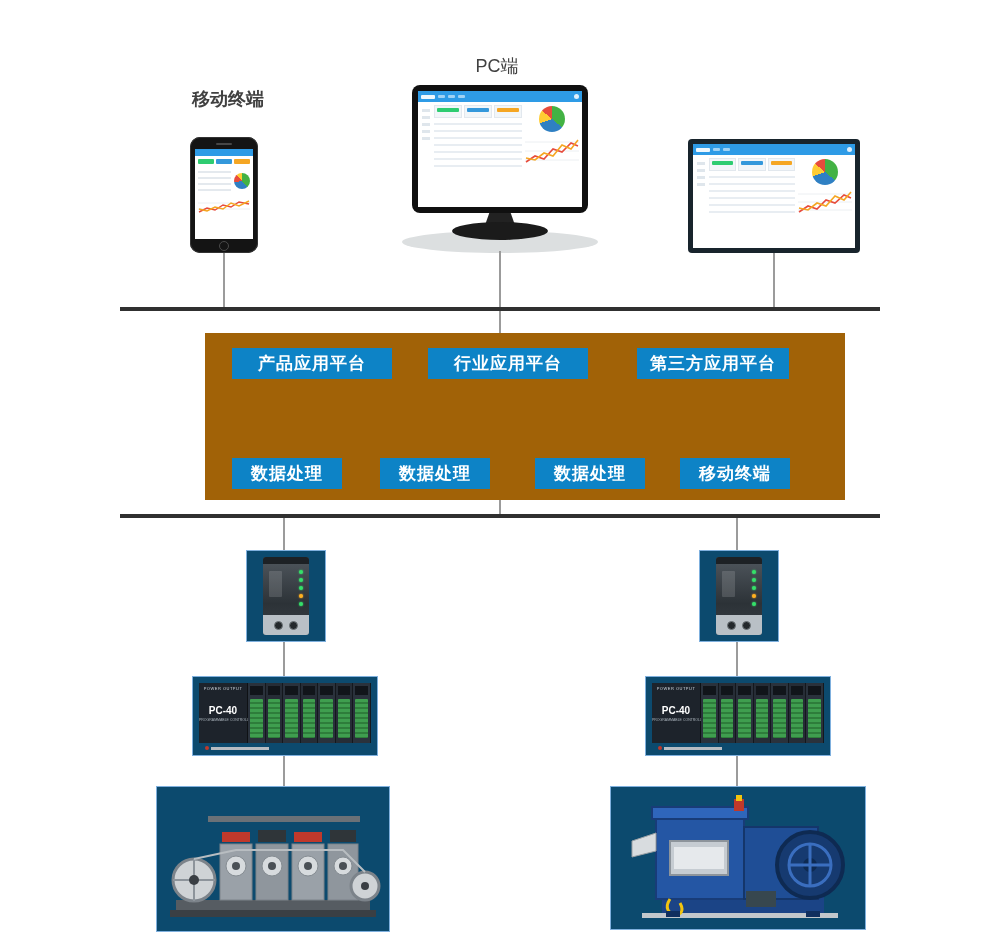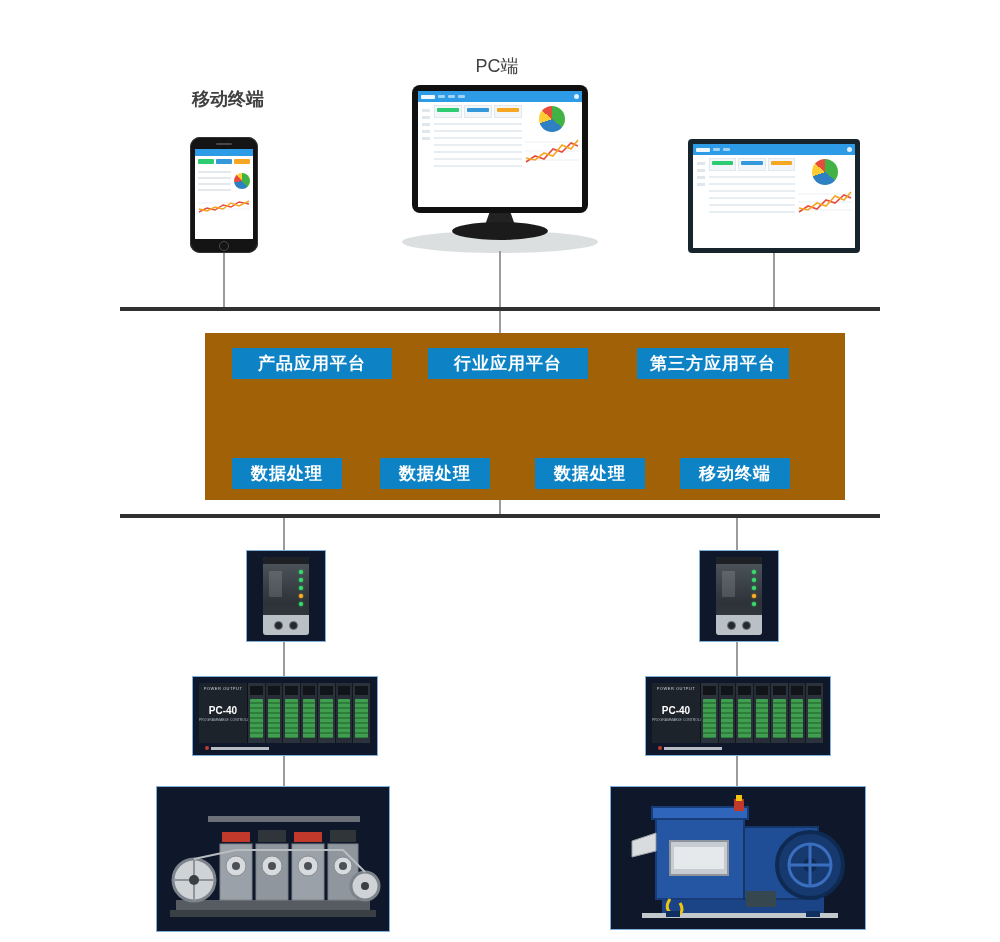--- a/index.html
+++ b/index.html
@@ -77,21 +77,21 @@
   #pb4{left:27px;top:125px;width:110px;}
   #pb5{left:175px;top:125px;width:110px;}
   #pb6{left:330px;top:125px;width:110px;}
   #pb7{left:475px;top:125px;width:110px;}
   .cloud{position:absolute;left:225px;top:52px;width:170px;height:66px;}
   .cloud svg{display:block;width:100%;height:100%;}
   .cloud-label{position:absolute;left:0;top:22px;width:100%;text-align:center;color:#fff;
                font-size:17px;font-weight:bold;letter-spacing:2px;}
 
   
-  .node-box{position:absolute;background:#0f172a;border:1px solid #7fb0de;box-sizing:border-box;
+  .node-box{position:absolute;background:#0c4a6e;border:1px solid #7fb0de;box-sizing:border-box;
             display:flex;align-items:center;justify-content:center;}
   #gw-l{left:246px;top:550px;width:80px;height:92px;}
   #gw-r{left:699px;top:550px;width:80px;height:92px;}
   #plc-l{left:192px;top:676px;width:186px;height:80px;}
   #plc-r{left:645px;top:676px;width:186px;height:80px;}
   #mach-l{left:156px;top:786px;width:234px;height:146px;}
   #mach-r{left:610px;top:786px;width:256px;height:144px;}
 
   
   .gw{width:46px;height:78px;position:relative;border-radius:3px;

